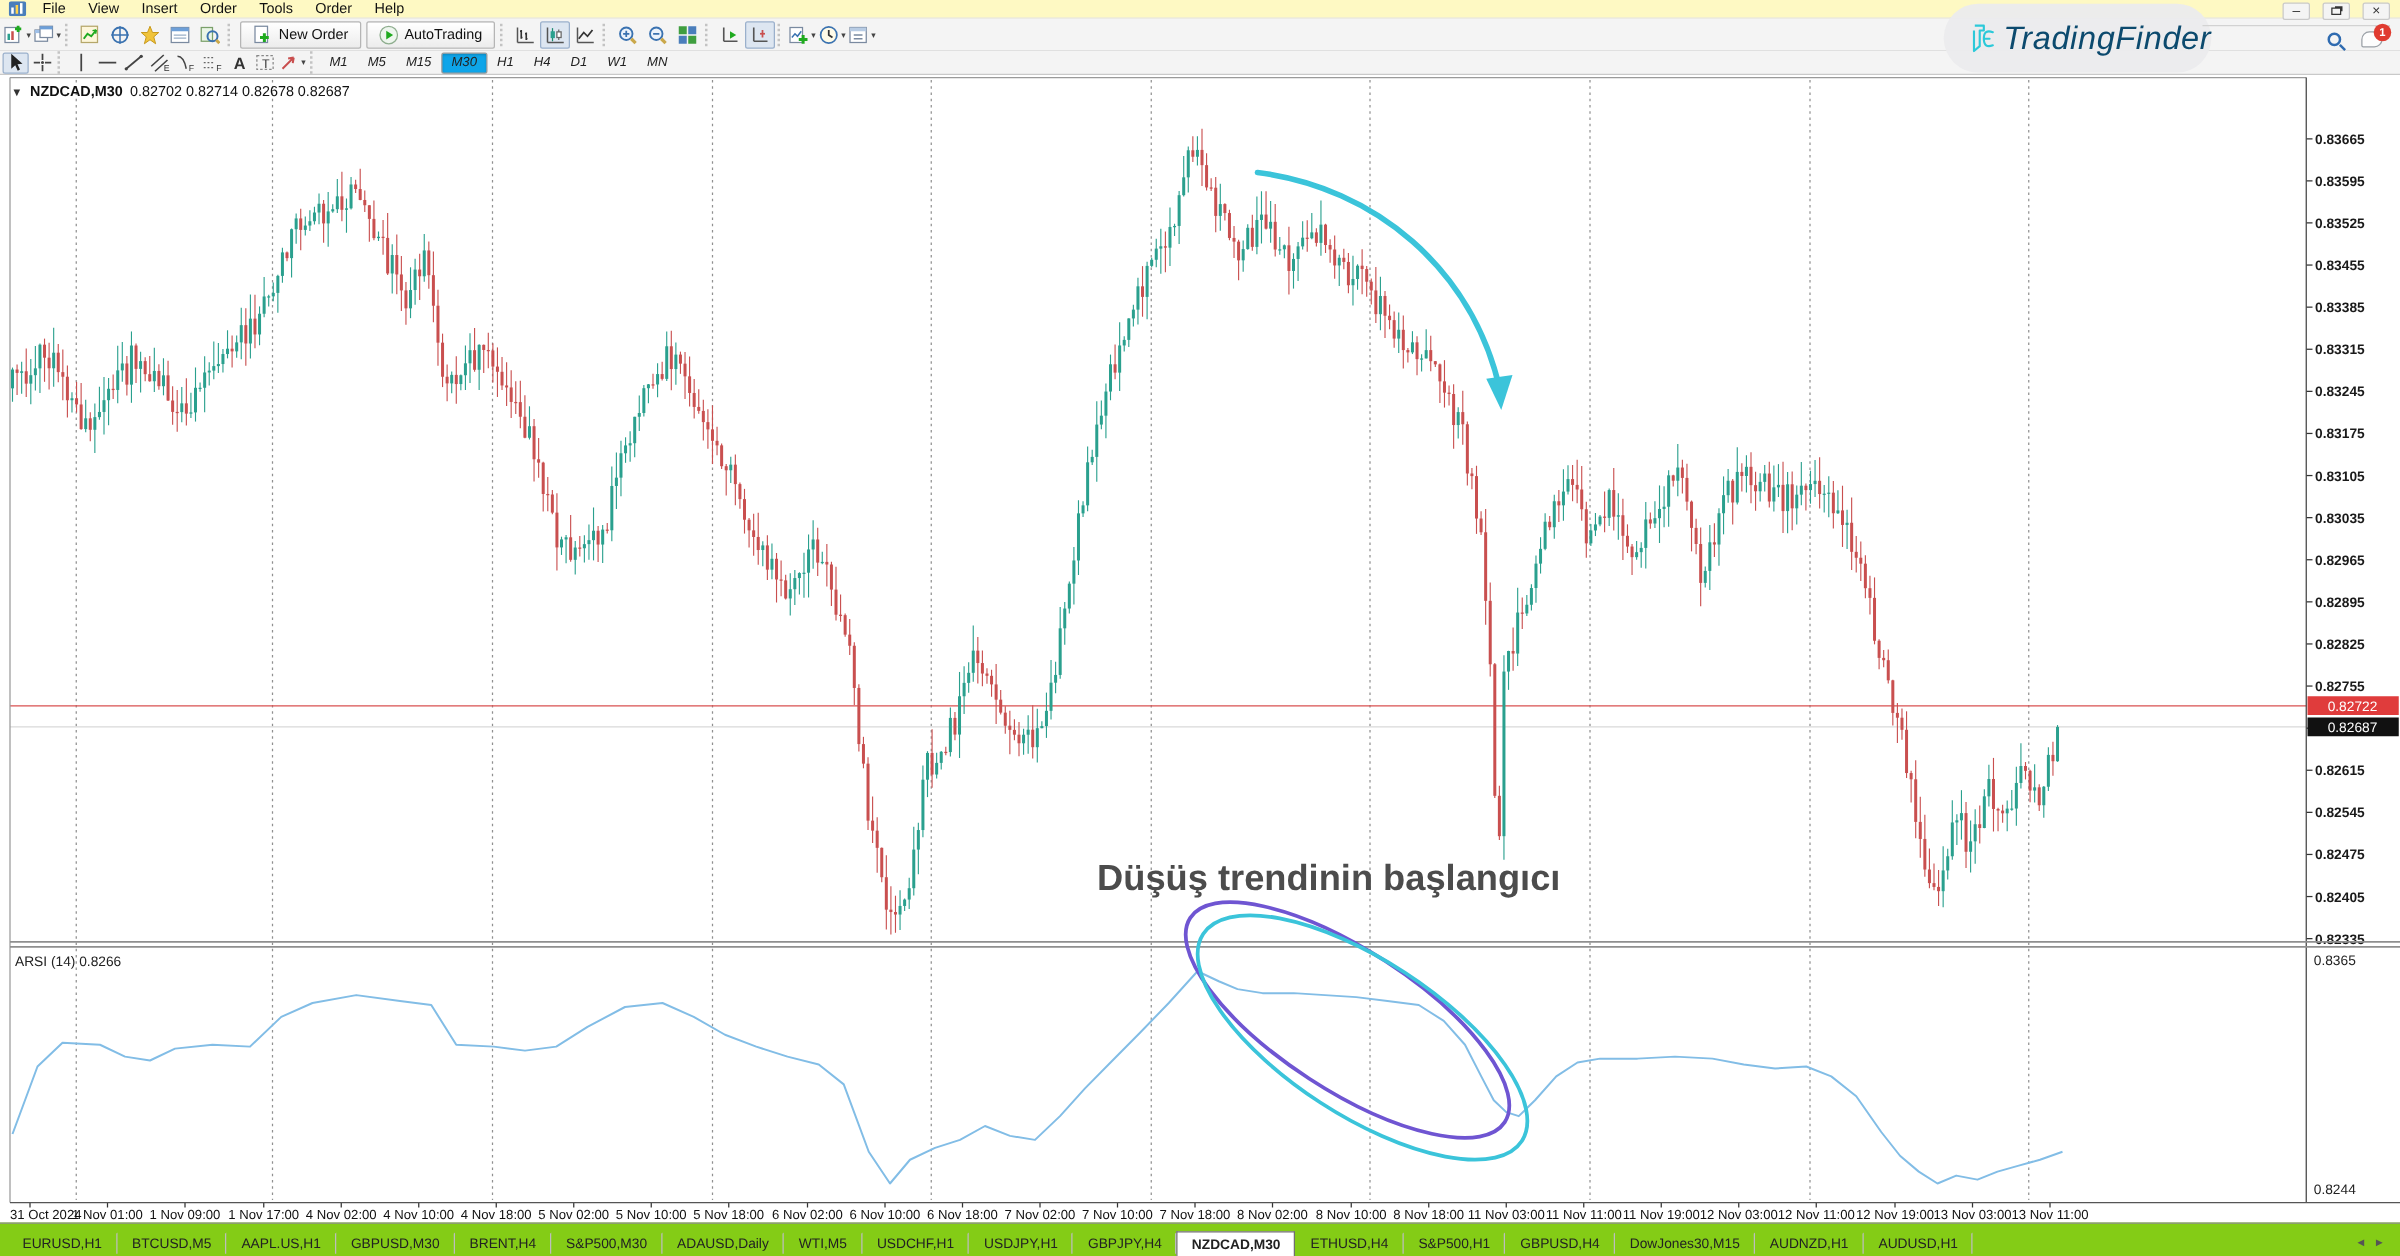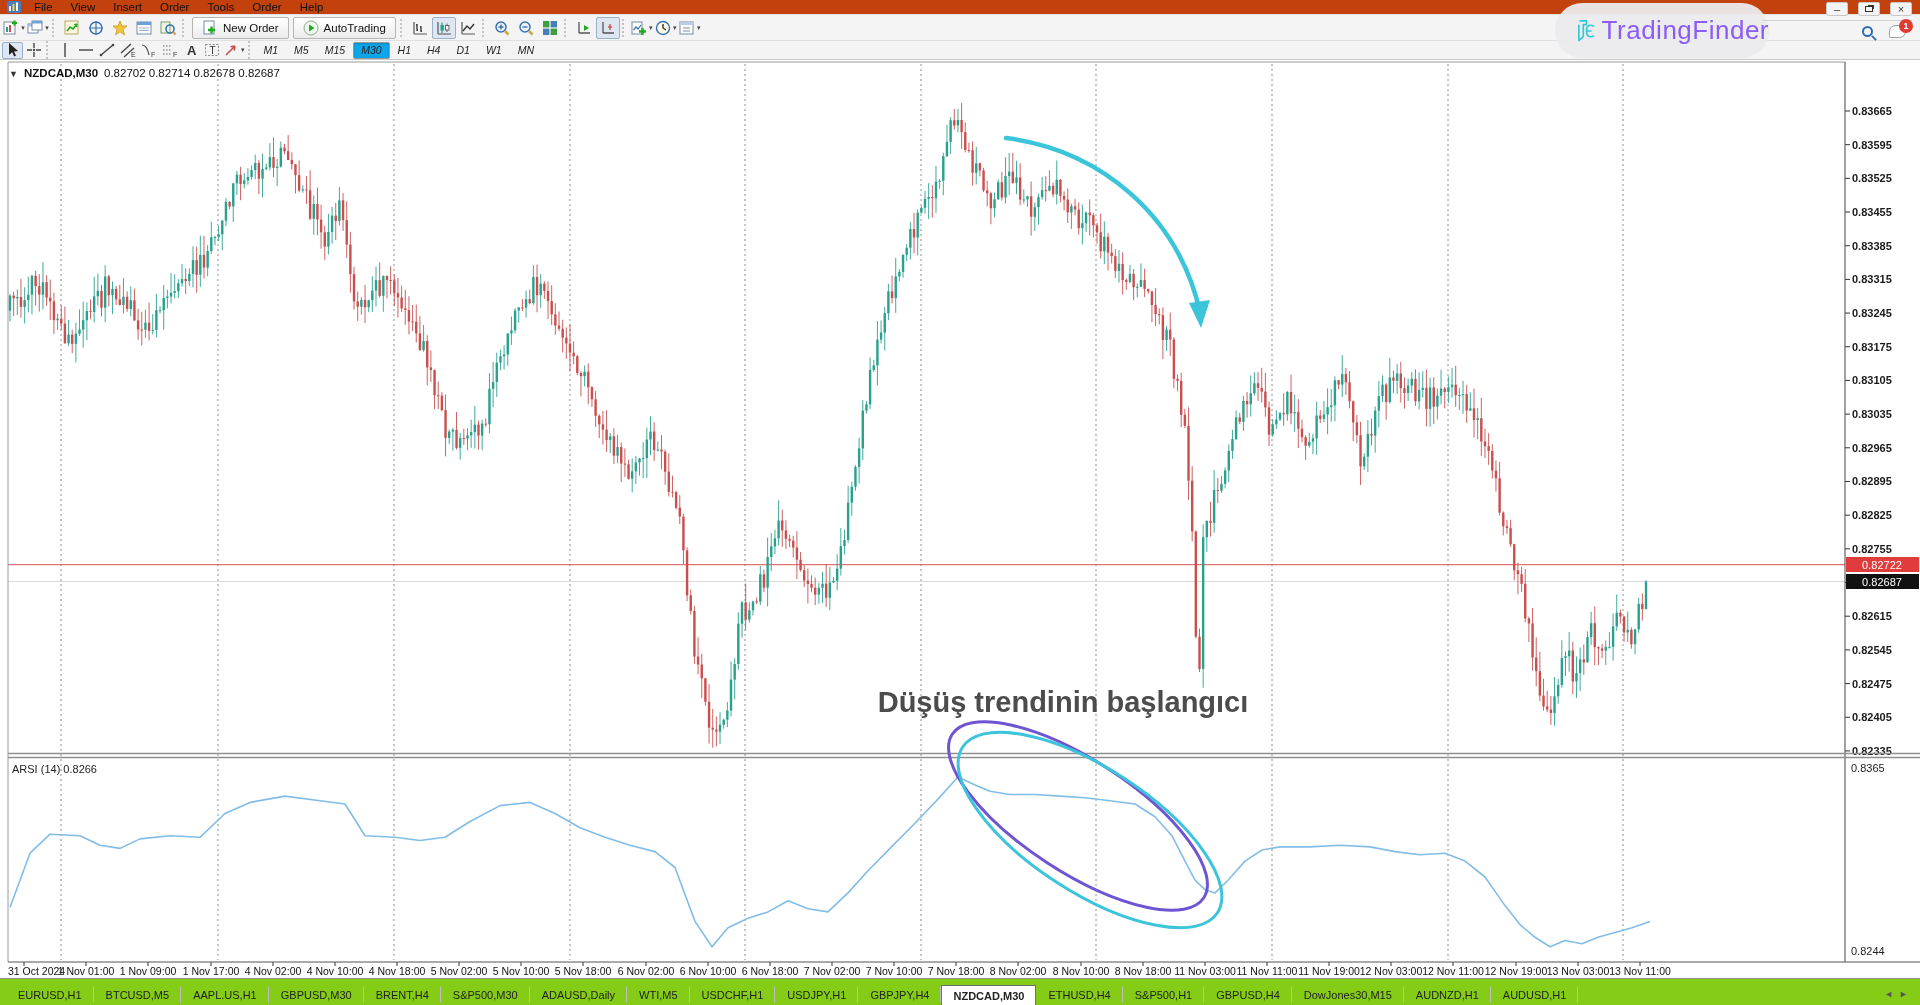--- a/index.html
+++ b/index.html
@@ -1,21 +1,21 @@
 <!DOCTYPE html>
 <html><head>
 <meta charset="utf-8">
 <style>
   * { box-sizing: border-box; margin: 0; padding: 0; }
   html,body { width:1920px; height:1005px; overflow:hidden; background:#fff;
     font-family:"Liberation Sans", sans-serif; }
   .app { position:relative; width:1920px; height:1005px; background:#fff; }
 
   
-  .menubar { height:15px; background:#c2410c; display:flex; align-items:center;
+  .menubar { height:15px; background:#fef9c3; display:flex; align-items:center;
     padding-left:3px; border-bottom:1px solid #e3e3e3; }
   .menubar .appicon { width:14px; height:12px; margin:0 4px; }
   .menu-item { font-size:11.5px; color:#111; padding:0 9px; height:15px; line-height:15px; cursor:default; }
 
   
   .toolbar1 { height:26px; background:#f4f4f4; display:flex; align-items:center;
     padding-left:2px; border-bottom:1px solid #e0e0e0; }
   .toolbar2 { height:19px; background:#f4f4f4; display:flex; align-items:center;
     padding-left:2px; border-bottom:1px solid #c9c9c9; }
   .grip { width:5px; height:18px; border-left:2px dotted #c3c3c3; margin:0 3px 0 2px; }
@@ -58,21 +58,21 @@
   .chaticon { width:17px; height:13px; border:1.5px solid #9aa0a6; border-radius:8px 8px 8px 2px;
     position:relative; background:#fdfdfd; }
   .badge { position:absolute; right:-8px; top:-7px; width:14px; height:14px; border-radius:50%;
     background:#e03b30; color:#fff; font-size:9px; font-weight:bold; display:flex;
     align-items:center; justify-content:center; }
 
   
   .watermark { position:absolute; top:3px; right:151px; width:214px; height:55px;
     background:rgba(235,235,237,.95); border-radius:28px; display:flex; align-items:center;
     padding-left:15px; z-index:50; }
-  .watermark .brand { font-size:26px; color:#8b5cf6; margin-left:5px; letter-spacing:.5px; }
+  .watermark .brand { font-size:26px; color:#0c4a6e; margin-left:5px; letter-spacing:.5px;font-style:italic; }
 </style>
 </head>
 <body>
 
 <div class="app">
 
   <div class="menubar">
     <svg class="appicon" viewBox="0 0 14 12">
       <rect x="0" y="0" width="14" height="12" rx="2" fill="#4a7ebb"></rect>
       <rect x="2" y="5" width="2" height="5" fill="#fff"></rect>

